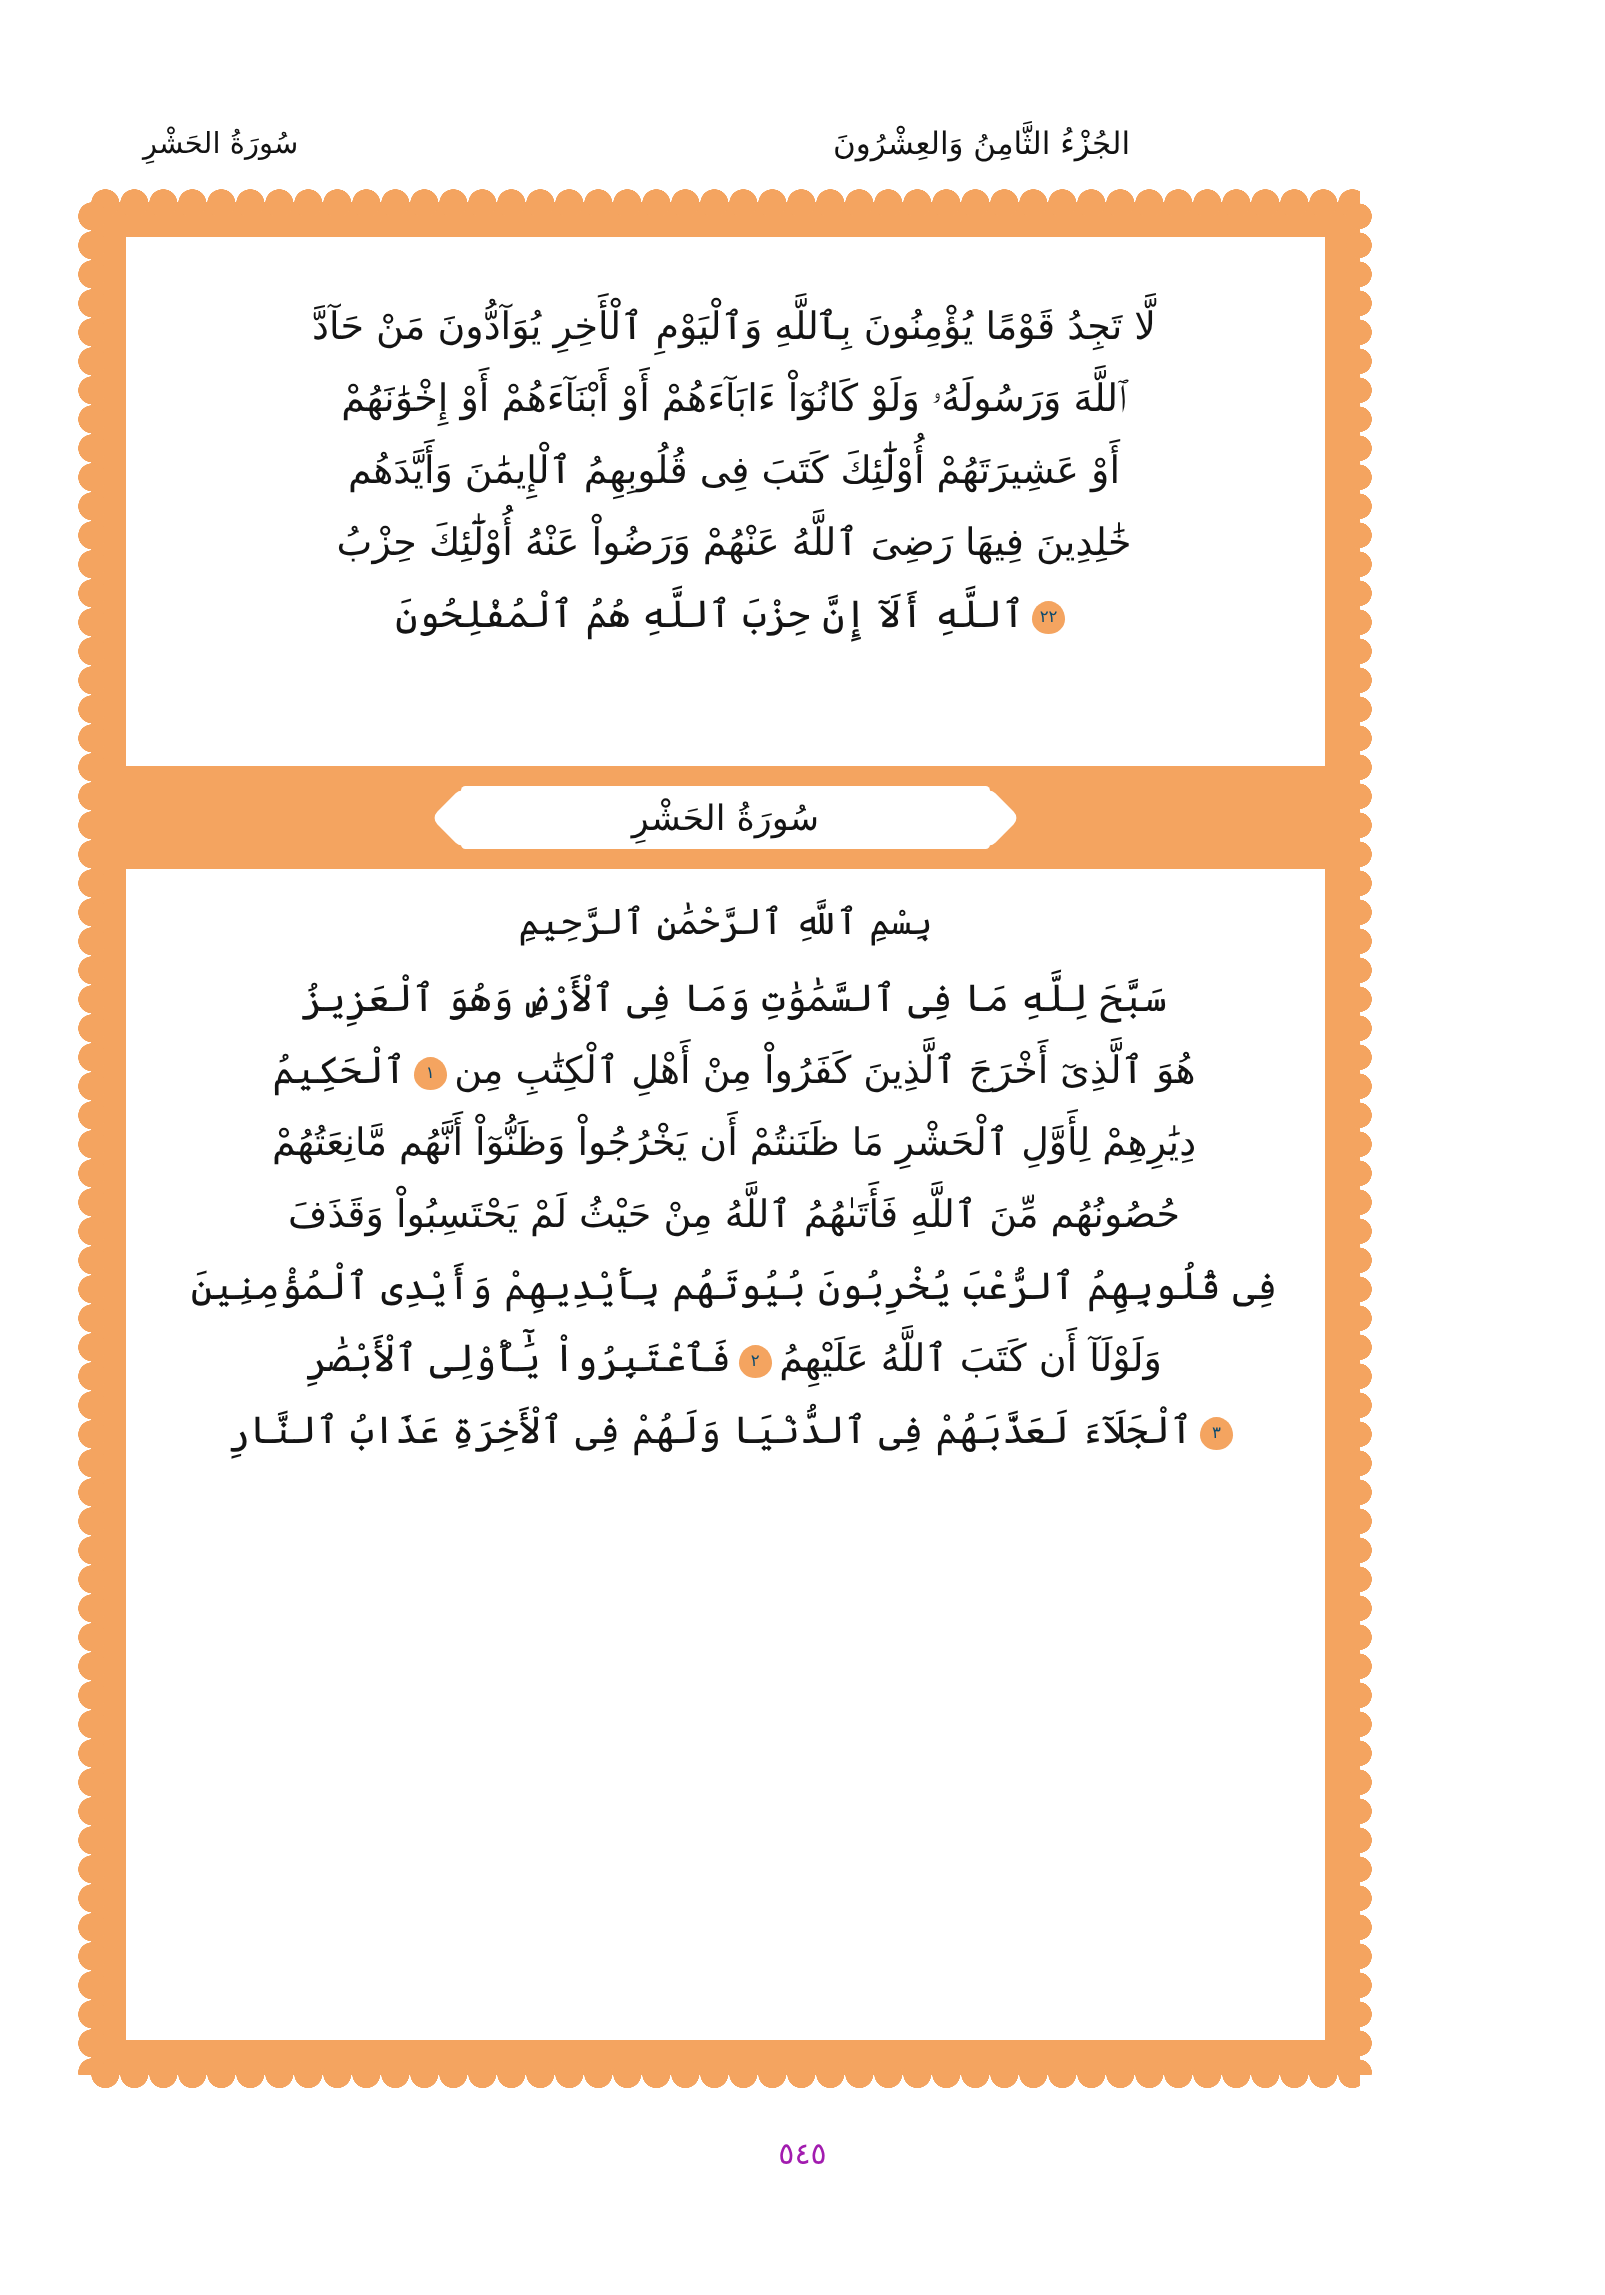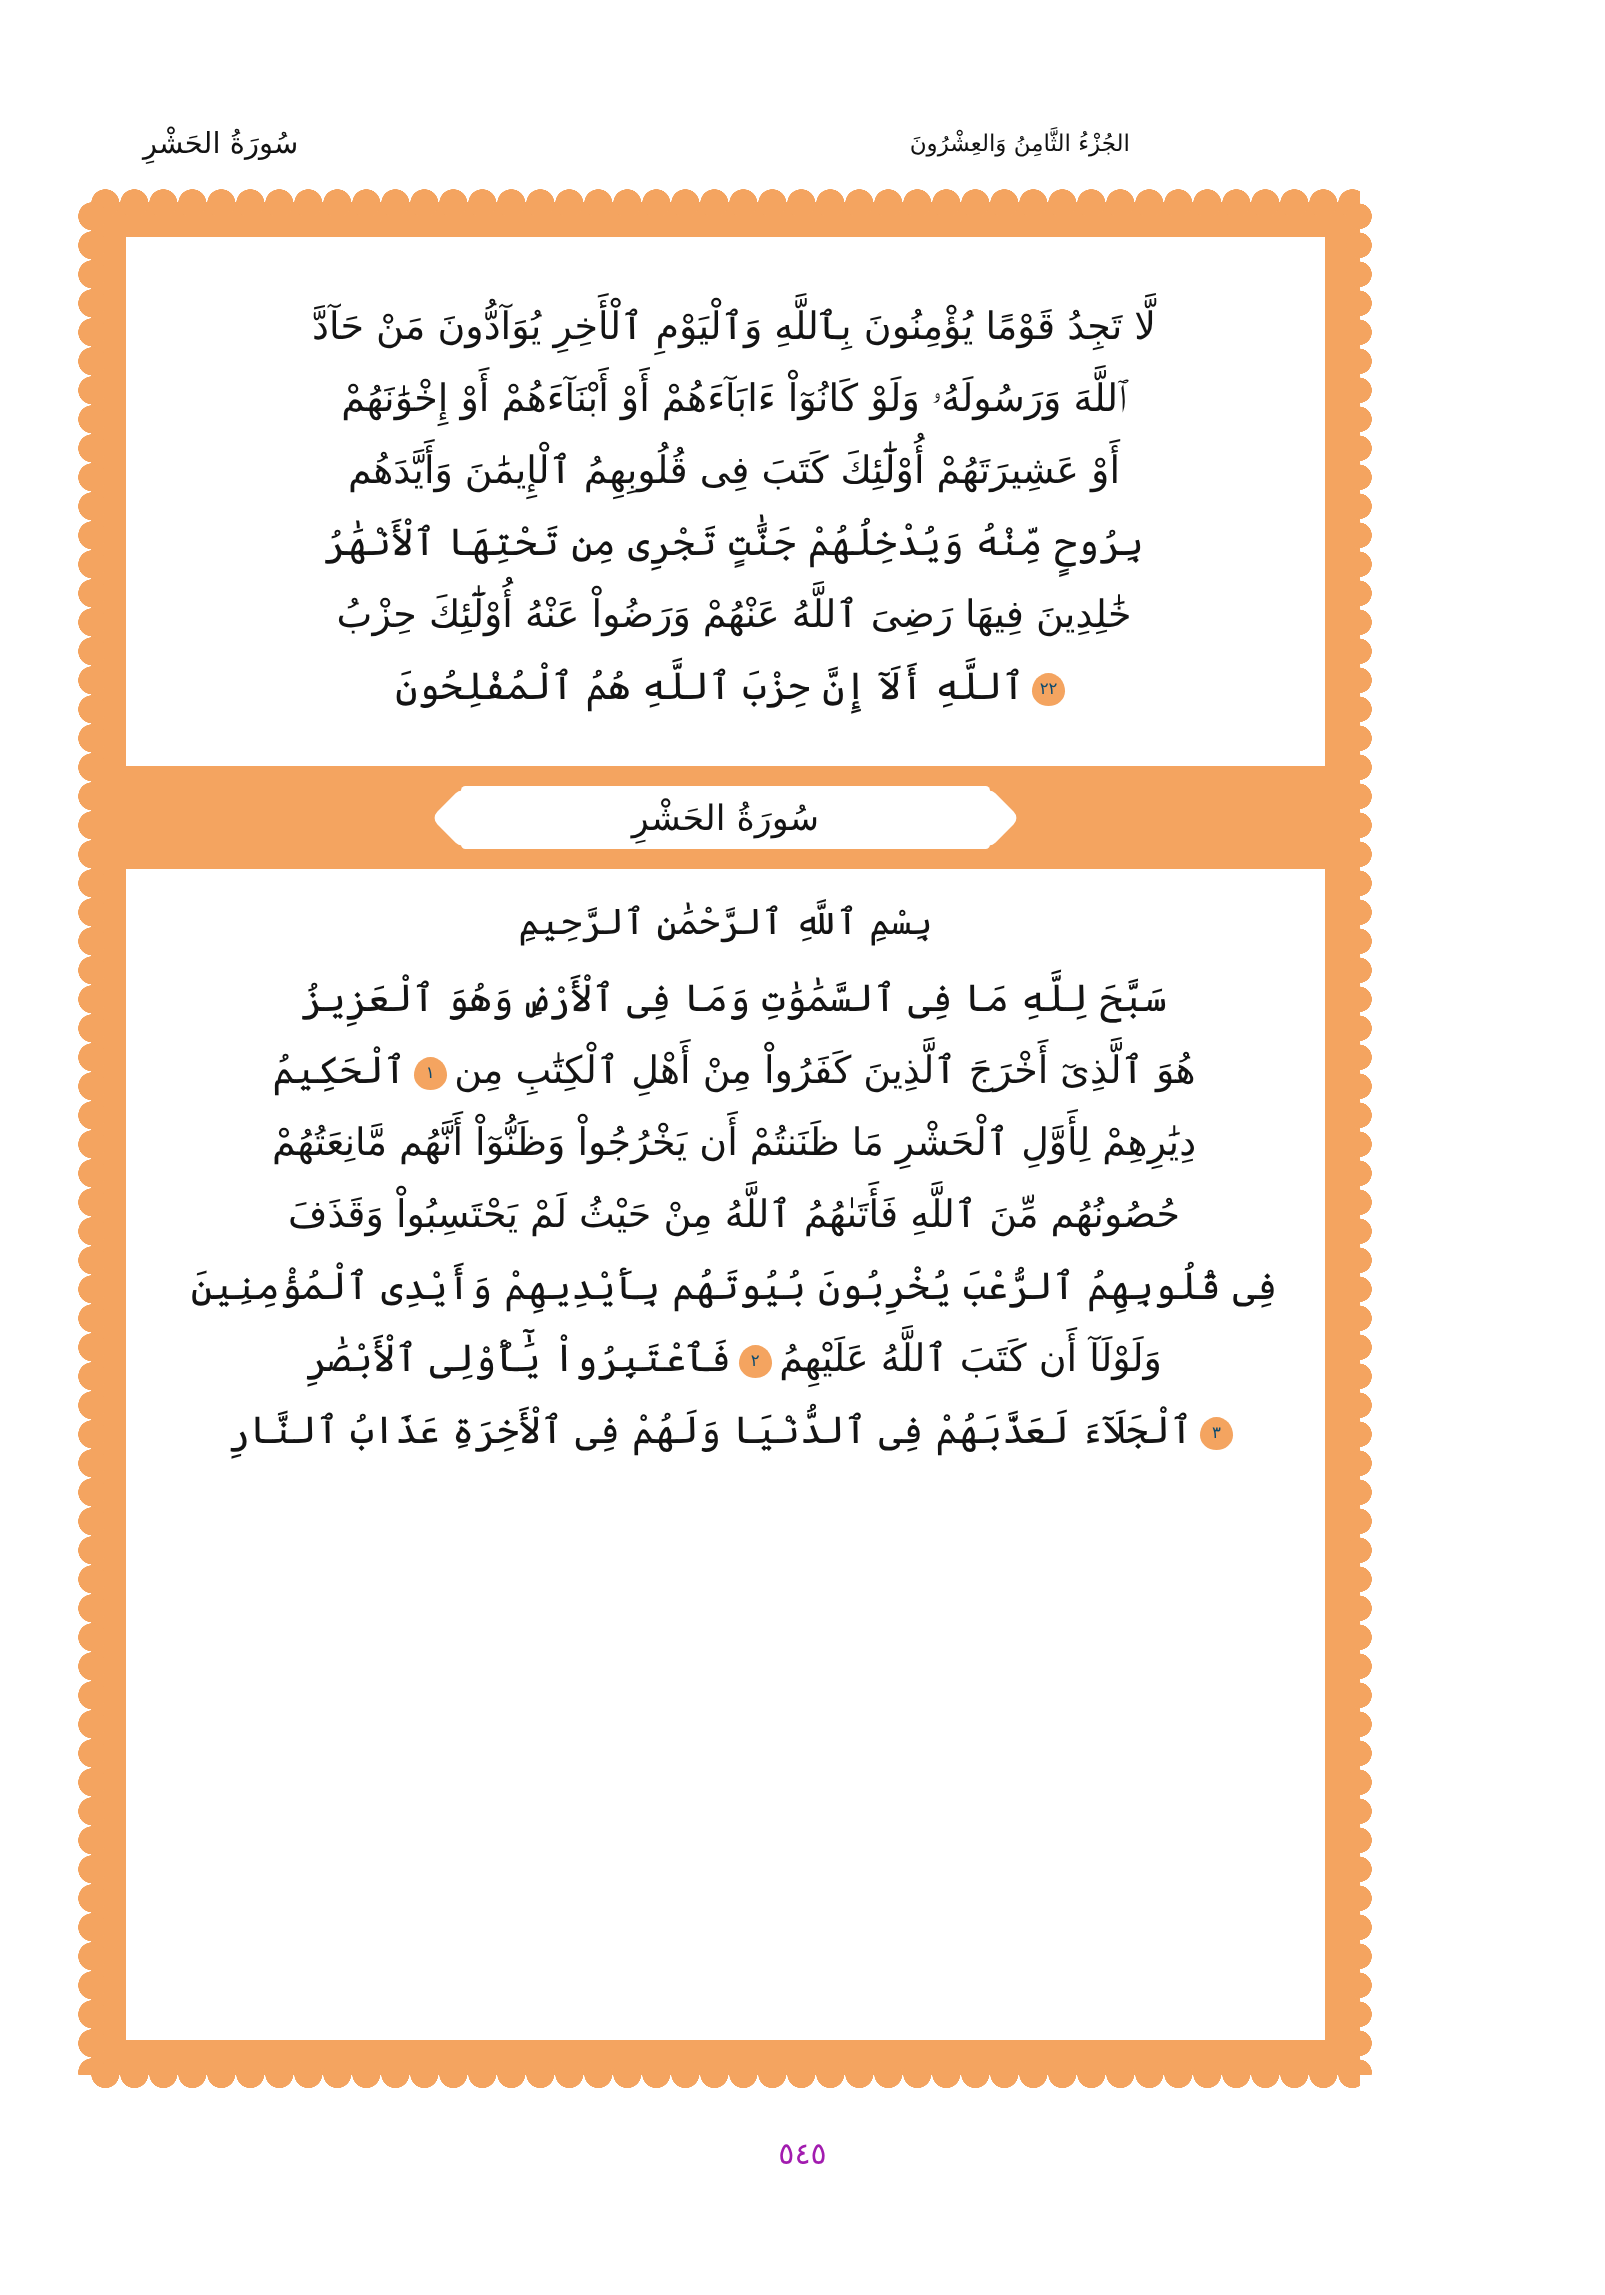--- a/index.html
+++ b/index.html
@@ -29,21 +29,21 @@
     left: 113px;
     right: 113px;
     height: 60px;
     display: flex;
     flex-direction: row-reverse;
     justify-content: space-between;
     align-items: center;
     direction: rtl;
   }
   .header-juz, .header-surah {
-    font-size: 23px;
+    font-size: 31px;
     letter-spacing: 0px;
     color: #121212;
     white-space: nowrap;
     font-family: "DejaVu Serif", serif;
   }
   .header-juz { margin-right: 362px; }
   .header-surah { margin-left: 30px; font-size: 29px; }
 
   
   .frame-outer {
@@ -207,21 +207,20 @@
     <div class="scallop scallop-bottom"></div>
     <div class="scallop scallop-left"></div>
     <div class="scallop scallop-right"></div>
 
     <div class="frame-inner">
 
       <div class="text-block top-block">
         <div class="aya-line">لَّا تَجِدُ قَوْمًا يُؤْمِنُونَ بِٱللَّهِ وَٱلْيَوْمِ ٱلْأَخِرِ يُوَآدُّونَ مَنْ حَآدَّ</div>
         <div class="aya-line">ٱللَّهَ وَرَسُولَهُۥ وَلَوْ كَانُوٓاْ ءَابَآءَهُمْ أَوْ أَبْنَآءَهُمْ أَوْ إِخْوَٰنَهُمْ</div>
         <div class="aya-line">أَوْ عَشِيرَتَهُمْ أُوْلَٰٓئِكَ كَتَبَ فِى قُلُوبِهِمُ ٱلْإِيمَٰنَ وَأَيَّدَهُم</div>
-        <div class="aya-line">بِرُوحٍ مِّنْهُ وَيُدْخِلُهُمْ جَنَّٰتٍ تَجْرِى مِن تَحْتِهَا ٱلْأَنْهَٰرُ</div>
         <div class="aya-line">خَٰلِدِينَ فِيهَا رَضِىَ ٱللَّهُ عَنْهُمْ وَرَضُواْ عَنْهُ أُوْلَٰٓئِكَ حِزْبُ</div>
         <div class="aya-line">
           <span class="aya-num">٢٢</span>
           <span>ٱللَّهِ أَلَآ إِنَّ حِزْبَ ٱللَّهِ هُمُ ٱلْمُفْلِحُونَ</span>
         </div>
       </div>
 
       <div class="surah-banner" style="top: 529px;">
         <div class="surah-banner-inner">
           <span class="surah-title">سُورَةُ الحَشْرِ</span>

